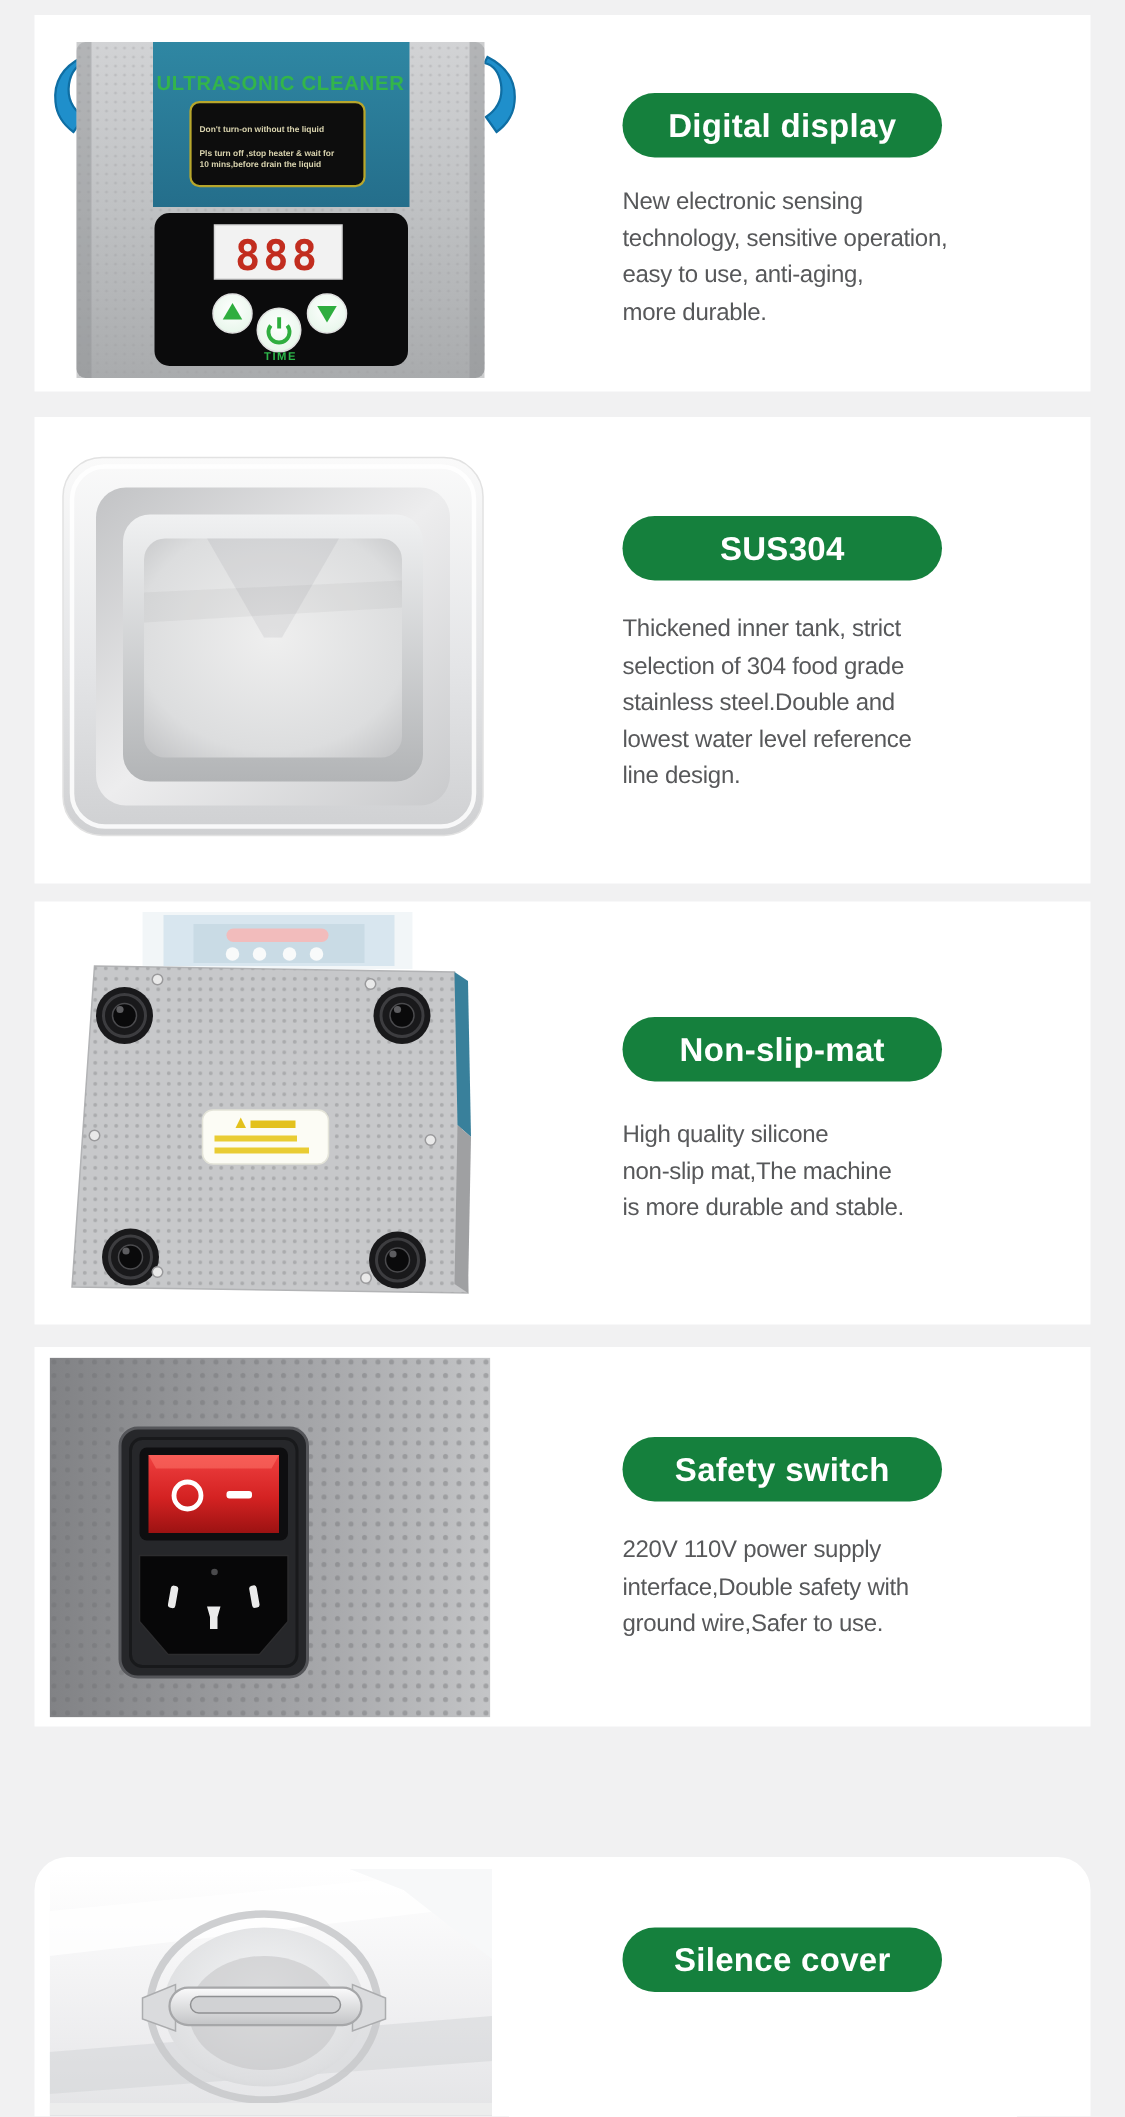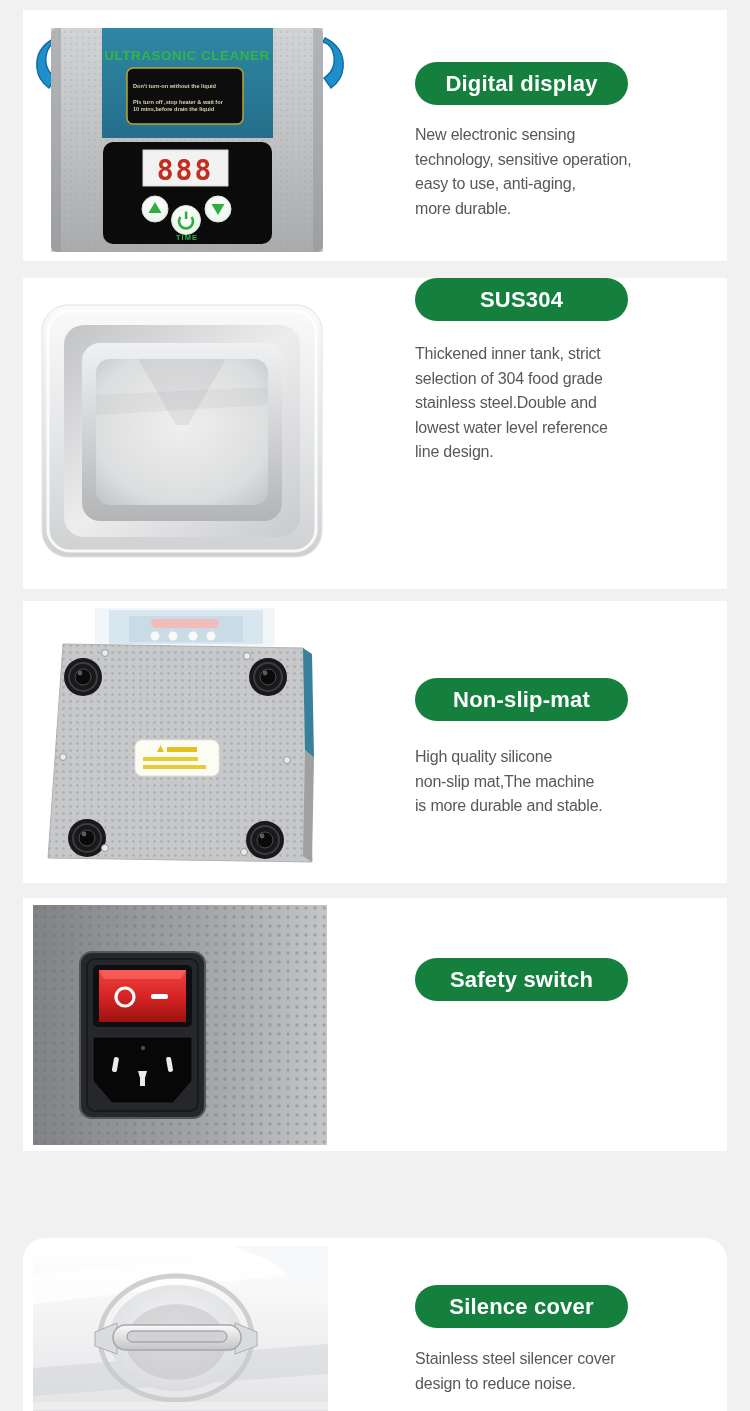--- a/index.html
+++ b/index.html
@@ -16,21 +16,21 @@
   #photo-2{left:15px;top:17px;width:290px;height:275px;}
   #photo-3{left:10px;top:7px;width:297px;height:268px;}
   #photo-4{left:10px;top:7px;width:294px;height:240px;}
   #photo-5{left:10px;top:8px;width:295px;height:197px;}
   .info{position:absolute;left:392px;width:300px;}
   .pill{width:213px;height:43px;border-radius:24px;background:#15803d;
         color:#ffffff;font-size:22px;font-weight:bold;display:flex;
         align-items:center;justify-content:center;letter-spacing:.2px;}
   .para{color:#57585a;font-size:16px;line-height:24.5px;letter-spacing:-.2px;}
   #info-1 .pill{margin-top:52px;} #info-1 .para{margin-top:18px;}
-  #info-2 .pill{} #info-2 .para{margin-top:21px;}
+  #info-2 .pill{margin-top:66px;} #info-2 .para{margin-top:21px;}
   #info-3 .pill{margin-top:77px;} #info-3 .para{margin-top:24px;}
   #info-4 .pill{margin-top:60px;} #info-4 .para{margin-top:21px;}
   #info-5 .pill{margin-top:47px;} #info-5 .para{margin-top:19px;}
   svg{display:block;}
 </style>
 </head>
 <body>
 
 <div class="page">
 
@@ -266,20 +266,25 @@
           <polygon points="60,132 159,132 159,176 140,198 79,198 60,176" fill="#070708" stroke="#2c2c2e"></polygon>
           <circle cx="110" cy="143" r="2.2" fill="#4a4a4c"></circle>
           <rect x="80" y="152" width="5" height="15" rx="2" fill="#ebebeb" transform="rotate(10 82 159)"></rect>
           <rect x="134" y="152" width="5" height="15" rx="2" fill="#ebebeb" transform="rotate(-10 136 159)"></rect>
           <path d="M105 166 h9 l-2 7 v8 h-5 v-8 Z" fill="#ebebeb"></path>
         </g>
       </svg>
     </div>
     <div class="info" id="info-4">
       <div class="pill">Safety switch</div>
+      <div class="para">
+        <div>220V 110V power supply</div>
+        <div>interface,Double safety with</div>
+        <div>ground wire,Safer to use.</div>
+      </div>
     </div>
   </div>
 
   <div class="card" id="card-5">
     <div class="photo" id="photo-5">
       <svg width="295" height="197" viewBox="0 0 295 197">
         <defs>
           <linearGradient id="lidG" x1="0" y1="0" x2="0" y2="1">
             <stop offset="0" stop-color="#ffffff"></stop>
               <stop offset="0.6" stop-color="#ececee"></stop>
@@ -311,20 +316,16 @@
         </g>
 
         <rect x="0" y="156" width="295" height="8" fill="#eceded"></rect>
         <rect x="0" y="168" width="295" height="5" fill="#a2a3a5" opacity="0.6"></rect>
         <rect x="0" y="176" width="295" height="7" fill="#454547"></rect>
         <rect x="0" y="183" width="295" height="14" fill="#e6e7e9"></rect>
       </svg>
     </div>
     <div class="info" id="info-5">
       <div class="pill">Silence cover</div>
-      <div class="para">
-        <div>Stainless steel silencer cover</div>
-        <div>design to reduce noise.</div>
-      </div>
     </div>
   </div>
 
 </div>
 
 </body></html>

